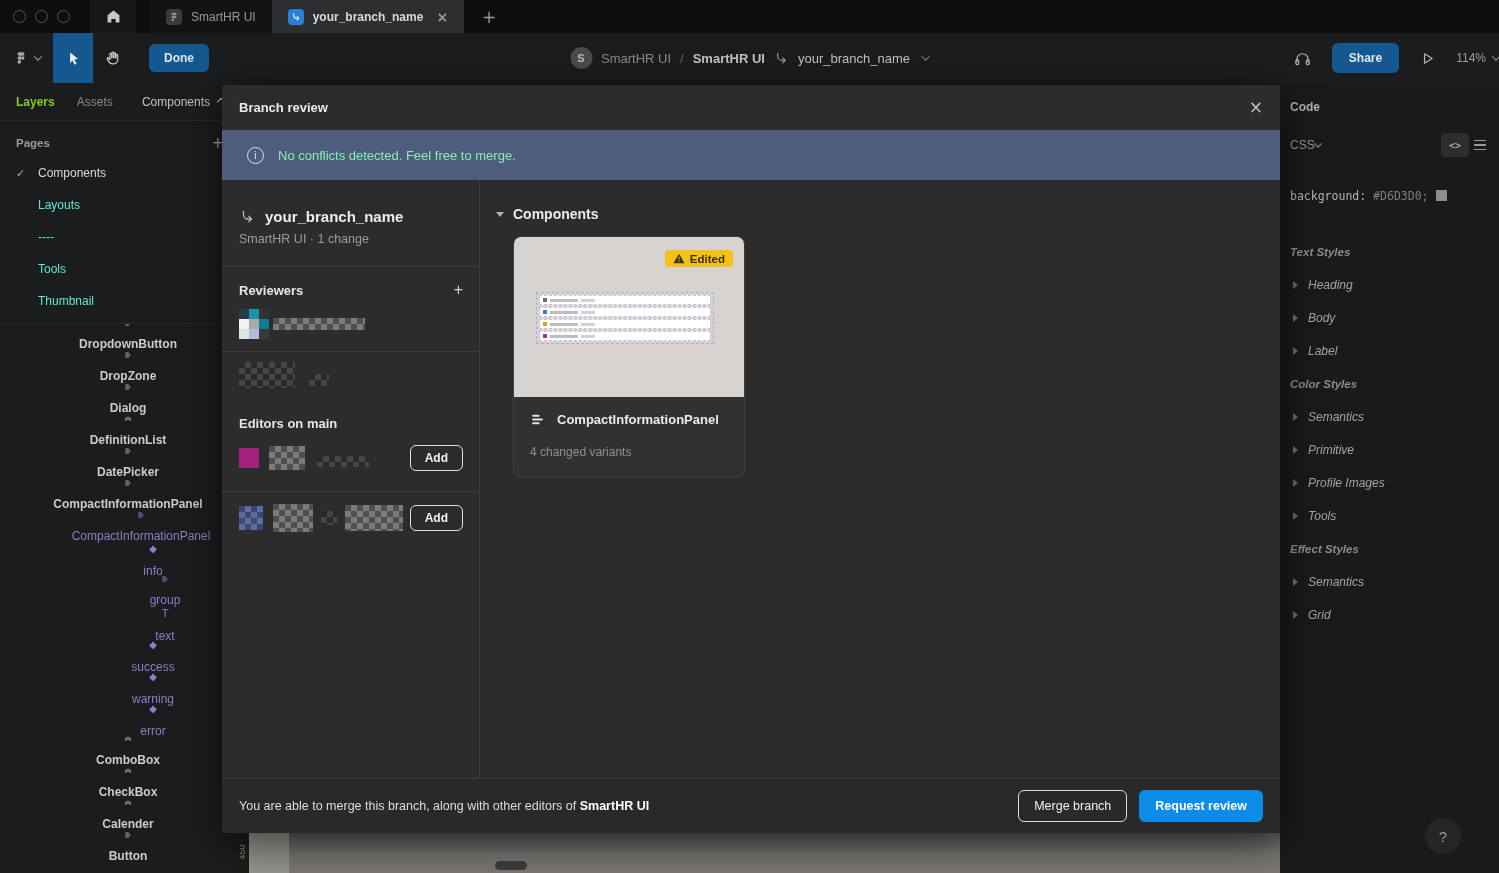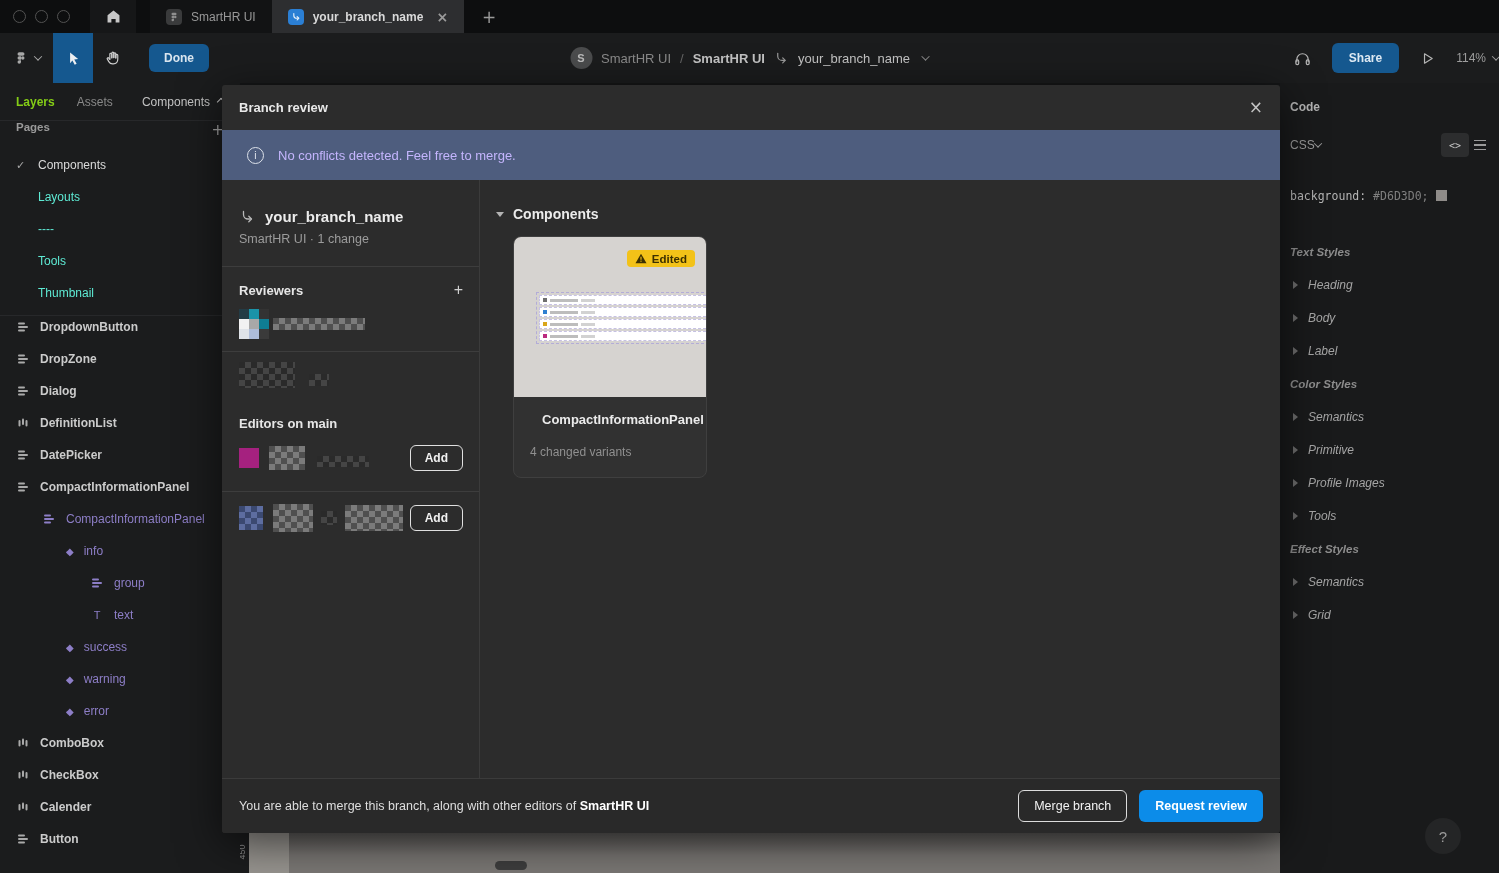--- a/index.html
+++ b/index.html
@@ -38,29 +38,29 @@
   .chv { display:inline-block; width:6px; height:6px; border-right:1.4px solid currentColor; border-bottom:1.4px solid currentColor; }
   .chv.down { transform:rotate(45deg) translate(-1px,-1px); }
   .chv.up { transform:rotate(-135deg); }
 
   
   .sb-left { position:absolute; top:83px; left:0; width:240px; bottom:0; background:#1b1c1d; z-index:5; }
   .sb-tabs { height:38px; display:flex; align-items:center; padding:0 16px; border-bottom:1px solid #27282a; font-size:12px; }
   .sbtab-layers { color:#84cc16; font-weight:bold; }
   .sbtab-assets { margin-left:22px; color:#898989; }
   .page-selector { margin-left:auto; display:flex; align-items:center; gap:8px; color:#c2c2c2; }
-  .pages-head { display:flex; height:28px; padding:0 16px; }
+  .pages-head { display:flex; align-items:center; height:28px; padding:0 16px; margin-top:8px; }
   .pages-title { font-size:11.5px; font-weight:bold; color:#9a9a9a; }
   .pages-plus { margin-left:auto; color:#a5a5a5; font-size:15px; }
   .page-row { height:32px; display:flex; align-items:center; font-size:12px; color:#5eead4; padding-left:38px; position:relative; }
   .page-row.selected { color:#dadada; }
   .page-check { position:absolute; left:16px; font-size:11px; color:#a8a8a8; }
   .layers-list { border-top:1px solid #27282a; margin-top:6px; overflow:hidden; }
   .layers-list .lrow:first-child { margin-top:-5px; }
-  .lrow { height:32px; display:flex; align-items:center; gap:10px; font-size:12px; color:#a9a9a9; }
+  .lrow { height:32px; display:flex; align-items:center; gap:10px; font-size:12px; color:#a9a9a9;flex-direction:column; }
   .lrow .lbl { font-weight:bold; color:#cbcbcb; }
   .lrow.purple { color:#8d7ec7; }
   .lrow.purple .lbl { font-weight:normal; color:#8d7ec7; }
   .ind0{ padding-left:16px; } .ind1{ padding-left:42px; } .ind2{ padding-left:66px; } .ind3{ padding-left:90px; }
   .diam { font-size:10px; }
   .ticon { font-size:11px; font-weight:500; width:14px; text-align:center; }
 
   
   .sb-right { position:absolute; top:83px; right:0; width:219px; bottom:0; background:#191a1b; z-index:5; font-size:12px; }
   .code-head { padding:17px 10px 0 10px; font-weight:bold; color:#b3b3b3; }
@@ -84,21 +84,21 @@
   .strip-light { position:absolute; left:9px; top:0; width:40px; height:40px; background:#989590; }
   .strip-pill { position:absolute; left:255px; top:28px; width:32px; height:9px; border-radius:5px; background:#3e3e3e; border:none; }
 
   
   .modal { position:absolute; left:222px; top:85px; width:1058px; height:748px; background:#2c2c2c; border-radius:3px; box-shadow:0 10px 44px rgba(0,0,0,.6); z-index:20; display:flex; flex-direction:column; color:#e8e8e8; }
   .m-header { height:45px; display:flex; align-items:center; padding:0 17px; }
   .m-title { font-size:13px; font-weight:bold; color:#e9e9e9; }
   .m-close { margin-left:auto; background:none; border:none; color:#c4c4c4; font-size:17px; line-height:1; font-family:"DejaVu Sans",sans-serif; }
   .m-banner { height:50px; background:#4e5d7e; display:flex; align-items:center; padding-left:25px; gap:14px; }
   .info-circ { width:17px; height:17px; border:1.3px solid #dde2ea; border-radius:50%; color:#dde2ea; font-size:10.5px; display:flex; align-items:center; justify-content:center; }
-  .m-banner-text { font-size:13px; color:#c4b5fd; }
+  .m-banner-text { font-size:13px; color:#86efac; }
   .m-body { flex:1; display:flex; min-height:0; }
   .m-left { width:258px; border-right:1px solid #3b3b3b; padding:28px 16px 0 17px; }
   .branch-row { display:flex; align-items:center; gap:10px; color:#b9b9b9; }
   .branch-name { font-size:15px; font-weight:bold; color:#ececec; }
   .branch-meta { margin-top:7px; font-size:12.5px; color:#9c9c9c; }
   .m-hr { border:none; border-top:1px solid #3d3d3d; margin:20px -16px 0 -17px; }
   .panel-h { font-size:13px; font-weight:bold; color:#e6e6e6; }
   .rev-head { display:flex; align-items:center; margin-top:14px; }
   .rev-plus { margin-left:auto; color:#d0d0d0; font-size:16px; background:none; border:none; font-family:inherit; }
   .checker { background-image:linear-gradient(45deg,#7b7b7b 25%,transparent 25%,transparent 75%,#7b7b7b 75%),linear-gradient(45deg,#7b7b7b 25%,#4f4f4f 25%,#4f4f4f 75%,#7b7b7b 75%); background-size:12px 12px; background-position:0 0,6px 6px; }
@@ -107,21 +107,21 @@
   .cluster { display:grid; grid-template-columns:repeat(3,10px); position:relative; }
   .cluster span { width:10px; height:10px; }
   .editor-row { display:flex; align-items:center; margin-top:14px; }
   .add-btn { margin-left:auto; padding:5px 14px; border:1px solid #e0e0e0; border-radius:6px; background:transparent; color:#f0f0f0; font-size:12px; font-weight:bold; font-family:inherit; }
   .editors-h { margin-top:28px; }
 
   .m-content { flex:1; padding:26px 20px 0 16px; }
   .sect-head { display:flex; align-items:center; gap:9px; }
   .caret-down { width:0; height:0; border-left:4.5px solid transparent; border-right:4.5px solid transparent; border-top:5.5px solid #b3b3b3; }
   .sect-title { font-size:14px; font-weight:bold; color:#ececec; }
-  .card { margin:14px 0 0 17px; width:194px; border:1px solid #3f3f3f; border-radius:8px; overflow:hidden; background:#313131; }
+  .card { margin:14px 0 0 17px; width:232px; border:1px solid #3f3f3f; border-radius:8px; overflow:hidden; background:#313131; }
   .card-preview { height:160px; background:#d6d3d0; position:relative; }
   .badge { position:absolute; top:13px; right:11px; display:flex; align-items:center; gap:5px; background:#f3c218; border-radius:4px; padding:2.5px 8px; }
   .badge-text { font-size:11.5px; font-weight:bold; color:#3c3000; }
   .mock { position:absolute; left:22px; top:55px; width:178px; border:1px dashed #b3acd8; padding:2px; }
   .mrow { height:10px; background:#fff; border:1px dashed #c6c1e3; margin-bottom:2px; display:flex; align-items:center; padding-left:3px; gap:3px; }
   .mrow:last-child { margin-bottom:0; }
   .mdot { width:4px; height:4px; flex:0 0 auto; }
   .mbar { height:3px; background:#bdbdbd; } .mbar.b1{width:28px;} .mbar.b2{width:14px;background:#d2d2d2;}
   .v1{background:#6f6f6f;} .v2{background:#2f7fd0;} .v3{background:#d9a61a;} .v4{background:#bb2a80;}
   .card-info { padding:15px 16px 18px; }

